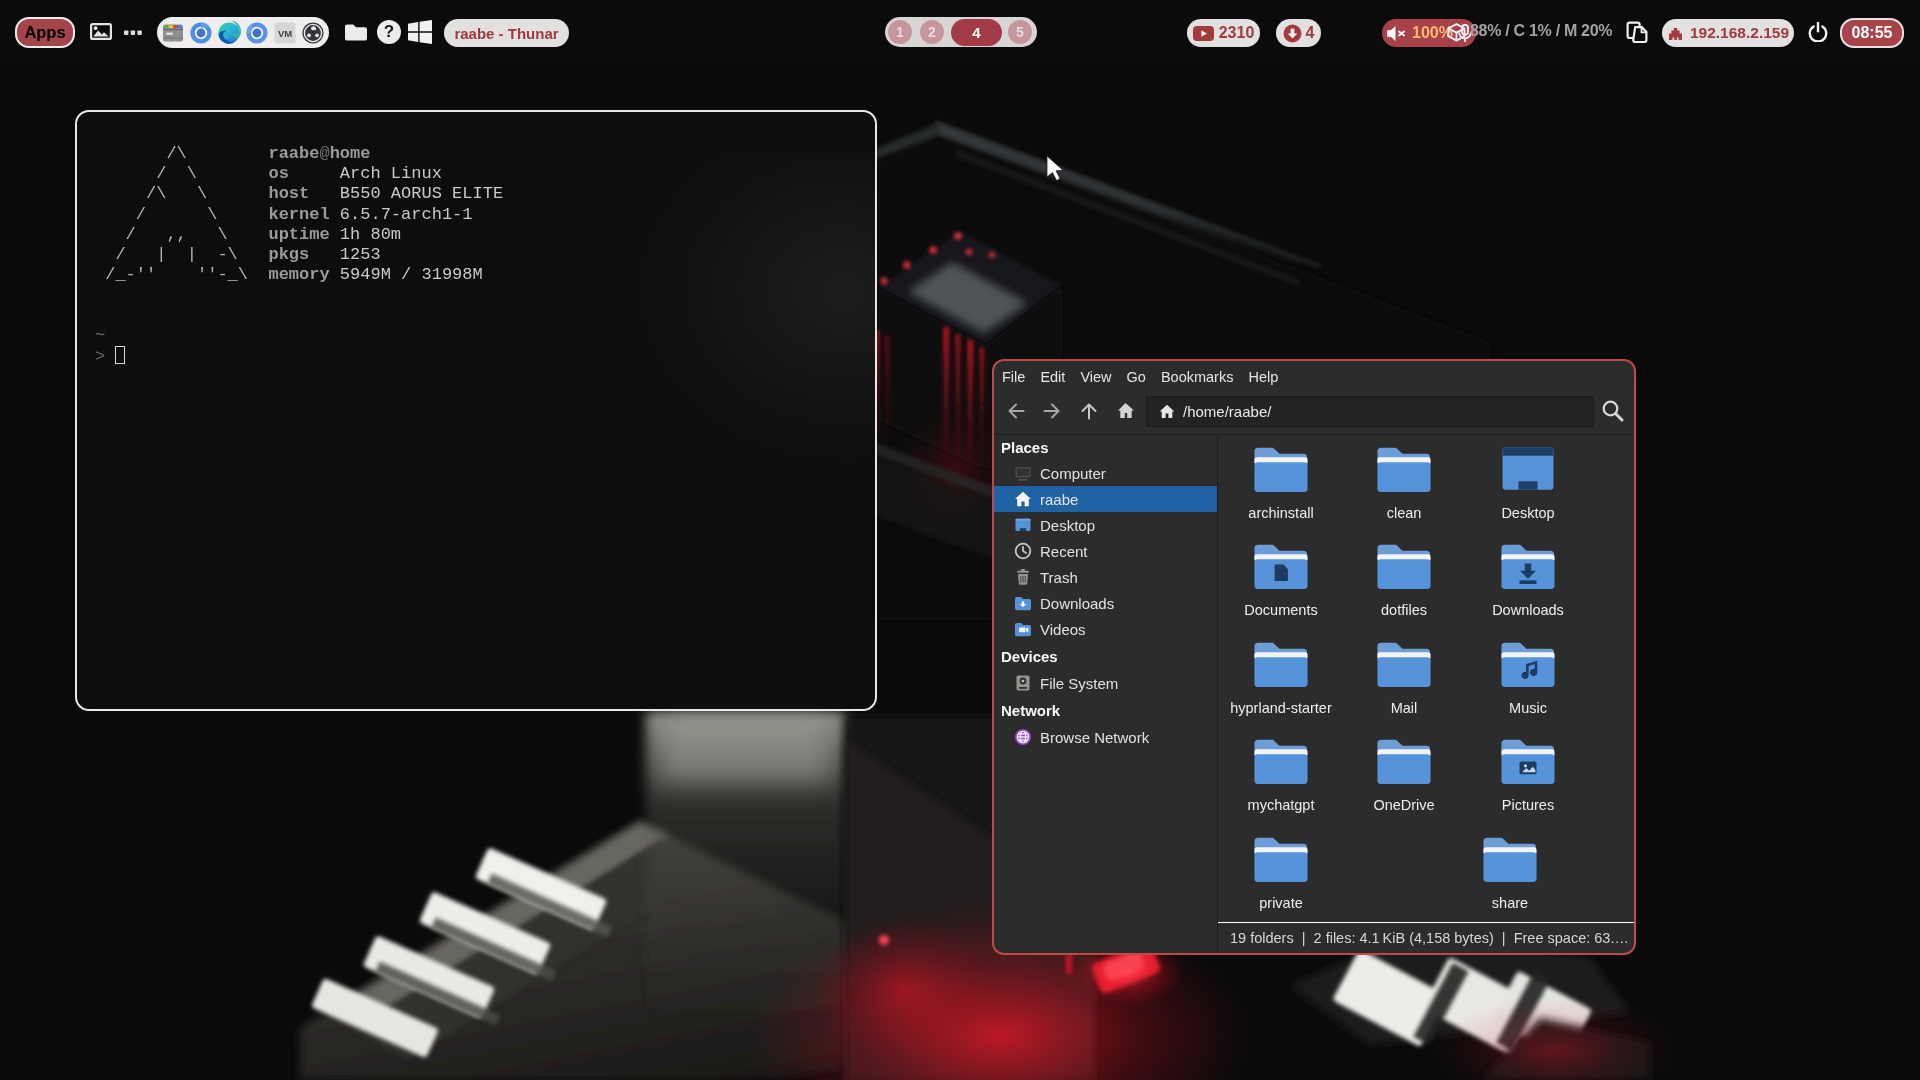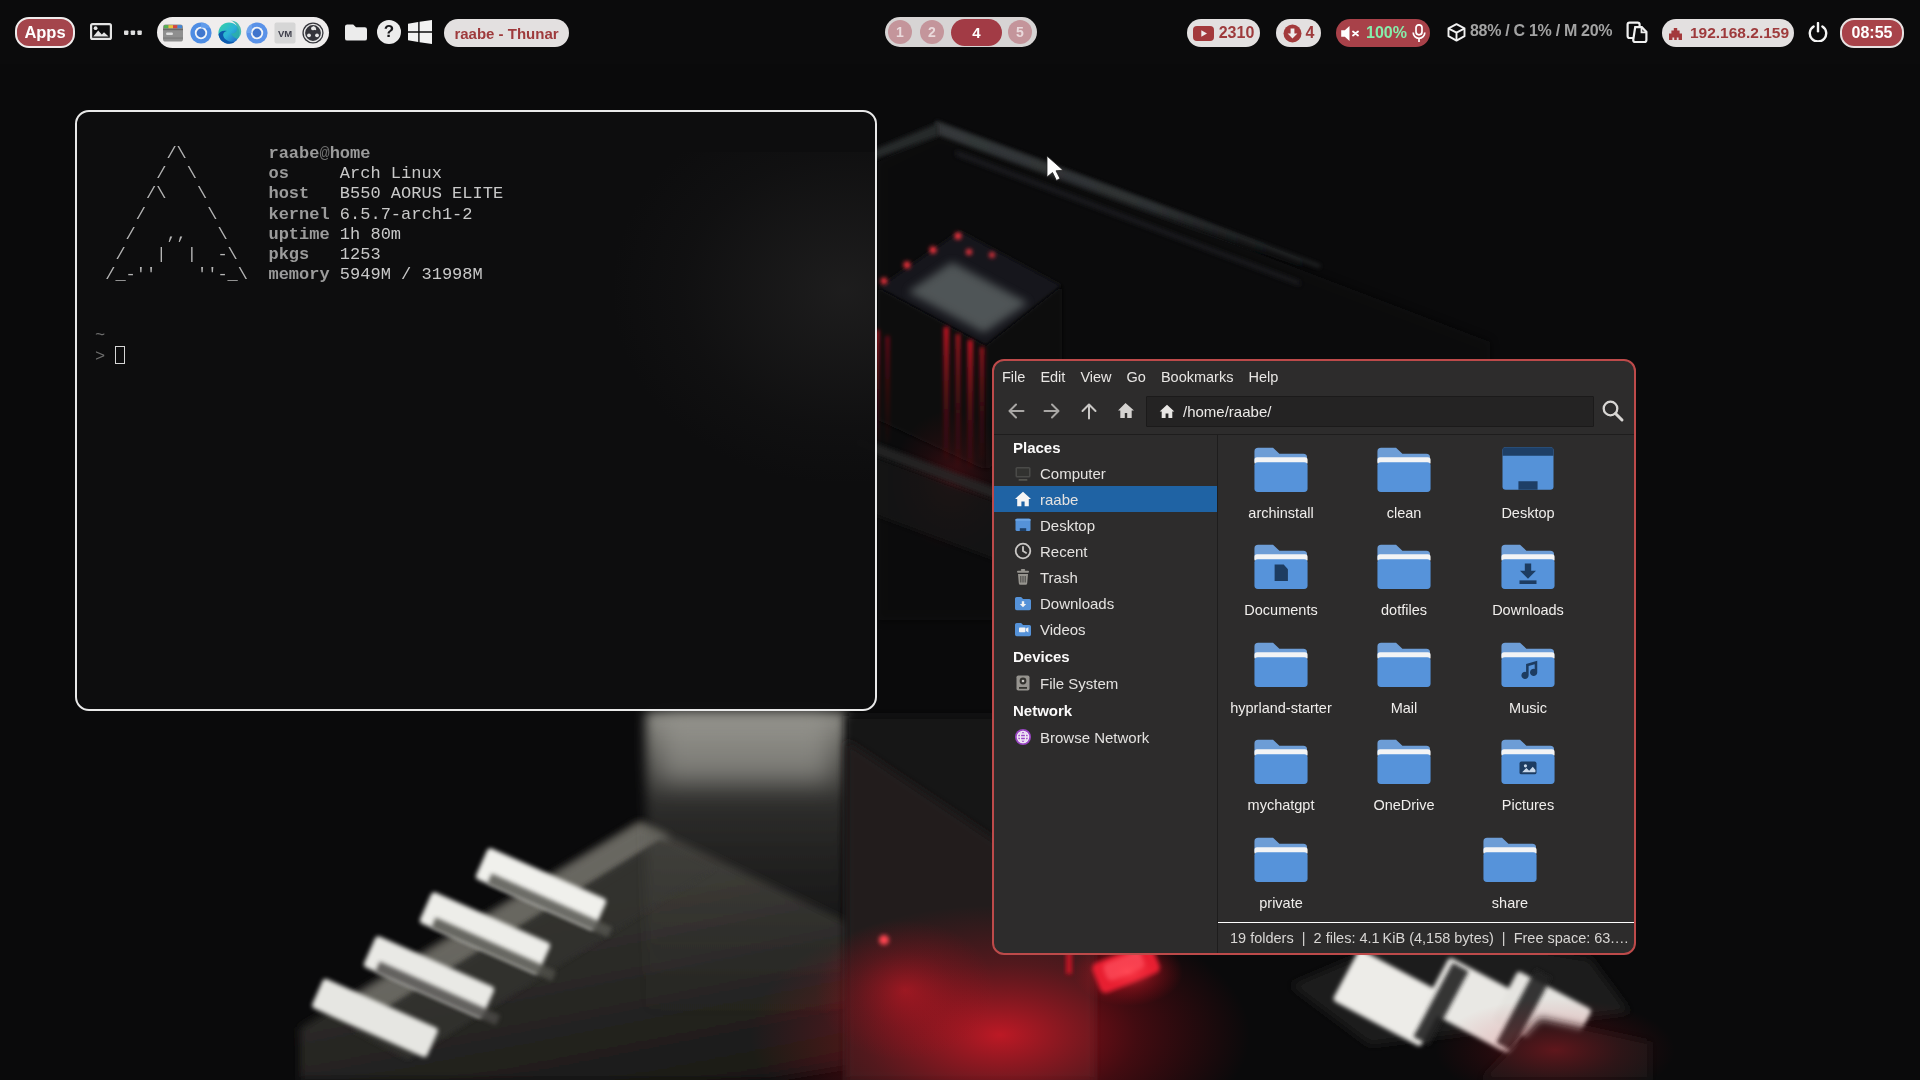--- a/index.html
+++ b/index.html
@@ -7,21 +7,21 @@
     font-family:"Liberation Sans", sans-serif; }
   .abs { position:absolute; }
   #wall { position:absolute; left:0; top:0; }
 
   
   #bar { position:absolute; left:0; top:0; width:1920px; height:64px; background:#0b0b0c; }
   .pill { position:absolute; top:19px; height:28px; border-radius:14px;
     display:flex; align-items:center; justify-content:center;
     font-weight:bold; font-size:16px; }
   .lightpill { background:#e3e0e0; color:#9e3a3c; }
-  .redpill { background:#a4454c; color:#ffffff; }
+  .redpill { background:#a4454c; color:#000000; }
   .wsc { top:20px; width:24px; height:24px; border-radius:50%; background:#c4959b;
     color:#eadadc; font-weight:bold; font-size:14px; text-align:center; line-height:24px; }
 
   
   #term { position:absolute; left:75px; top:110px; width:802px; height:601px;
     background:rgba(13,13,14,0.97); border:2.5px solid #e9e9e9; border-radius:14px; }
   #term pre { font-family:"Liberation Mono", monospace; font-size:17px; line-height:20.2px;
     color:#c9c9c9; position:absolute; left:18px; top:32px; }
   .k { color:#9b9b9b; font-weight:bold; }
   .lg { color:#b5b5b5; }
@@ -40,21 +40,21 @@
   #pathbar { position:absolute; left:152px; top:4px; width:448px; height:31px;
     background:#242323; border:1px solid #1b1a1a; border-radius:1px;
     display:flex; align-items:center; padding-left:12px; gap:8px;
     color:#eceae8; font-size:15px; }
   #sep1 { position:absolute; left:0; top:73px; width:100%; height:1px; background:#1e1d1d; }
   #sidebar { position:absolute; left:0; top:73px; width:223px; bottom:0; }
   #vsep { position:absolute; left:223px; top:73px; width:1px; bottom:0; background:#1e1d1d; }
   .srow { position:absolute; left:0; width:223px; height:26px; display:flex;
     align-items:center; color:#e4e2e0; font-size:15px; }
   .srow .sic { margin-left:20px; margin-right:8px; flex:none; }
-  .shead { font-weight:bold; color:#fbfafa; padding-left:19px; }
+  .shead { font-weight:bold; color:#fbfafa; padding-left:7px; }
   .sel { background:#1f63a4; }
   #main { position:absolute; left:224px; top:73px; right:0; bottom:31px; }
   .cell { position:absolute; width:122px; text-align:center; color:#f0eeec; font-size:14.5px; }
   .cell svg { display:block; margin:0 auto 11px auto; }
   #statusbar { position:absolute; left:224px; bottom:0; right:0; height:31px;
     border-top:1px solid #ffffff; display:flex; align-items:center;
     color:#d8d6d4; font-size:14.5px; padding-left:12px; }
 </style>
 </head>
 <body>
@@ -305,21 +305,21 @@
         <rect x="0" y="0" width="21" height="15" rx="4" fill="#a33a3c"></rect>
         <path d="M8.3 4.2 L14 7.5 L8.3 10.8 Z" fill="#efecec"></path>
       </svg>2310
   </div>
   <div class="pill lightpill" style="left:1276px;width:45px;">
     <svg width="19" height="19" style="margin-right:4px">
         <circle cx="9.5" cy="9.5" r="9" fill="#a33a3c"></circle>
         <path d="M7.6 4.5 h3.8 v5 h3 l-4.9 5 -4.9 -5 h3 z" fill="#efecec"></path>
       </svg>4
   </div>
-  <div class="pill" style="left:1336px;width:94px;background:#a84149;color:#86efac;align-items:center;">
+  <div class="pill" style="left:1382px;width:94px;background:#a84149;color:#fdba74;align-items:center;">
     <svg width="22" height="17" style="margin-right:4px">
         <path d="M9.5 1 L4.8 5.3 H1.2 v6.4 h3.6 L9.5 16 Z" fill="#fff"></path>
         <path d="M13 6.5 l5 4 m0 -4 l-5 4" stroke="#fff" stroke-width="1.9" stroke-linecap="round"></path>
       </svg>
     <span>100%</span>
     <svg width="14" height="19" style="margin-left:5px">
         <rect x="4" y="0.8" width="6" height="10" rx="3" fill="none" stroke="#fff" stroke-width="1.7"></rect>
         <path d="M1.2 8.5 a5.8 5.8 0 0 0 11.6 0" fill="none" stroke="#fff" stroke-width="1.7"></path>
         <line x1="7" y1="14.5" x2="7" y2="18" stroke="#fff" stroke-width="1.7"></line>
       </svg>
@@ -345,21 +345,21 @@
       <line x1="10" y1="1" x2="10" y2="9.2" stroke="#f5f5f5" stroke-width="2.4" stroke-linecap="round"></line>
     </svg>
   <div class="pill" style="left:1840px;top:18px;width:64px;height:30px;background:#a8434a;color:#fff;border:2px solid #e8e2e2;font-size:16px;">08:55</div>
 </div>
 
 <div id="term">
   <div style="position:absolute;right:0px;top:40px;width:260px;height:330px;background:radial-gradient(ellipse at 88% 42%, rgba(110,107,104,0.17), rgba(70,68,66,0.06) 50%, transparent 72%)"></div>
   <pre id="fetch"><span class="lg">       /\        </span><span class="k">raabe</span><span class="dg">@</span><span class="k">home</span>
 <span class="lg">      /  \       </span><span class="k">os     </span><span class="lg2">Arch Linux</span>
 <span class="lg">     /\   \      </span><span class="k">host   </span><span class="lg2">B550 AORUS ELITE</span>
-<span class="lg">    /      \     </span><span class="k">kernel </span><span class="lg2">6.5.7-arch1-2</span>
+<span class="lg">    /      \     </span><span class="k">kernel </span><span class="lg2">6.5.7-arch1-1</span>
 <span class="lg">   /   ,,   \    </span><span class="k">uptime </span><span class="lg2">1h 80m</span>
 <span class="lg">  /   |  |  -\   </span><span class="k">pkgs   </span><span class="lg2">1253</span>
 <span class="lg"> /_-''    ''-_\  </span><span class="k">memory </span><span class="lg2">5949M / 31998M</span>
 
 
 <span class="dg">~</span>
 <span class="dg">&gt;</span> <span class="cur"></span></pre>
 </div>
 
 <div id="thunar">

